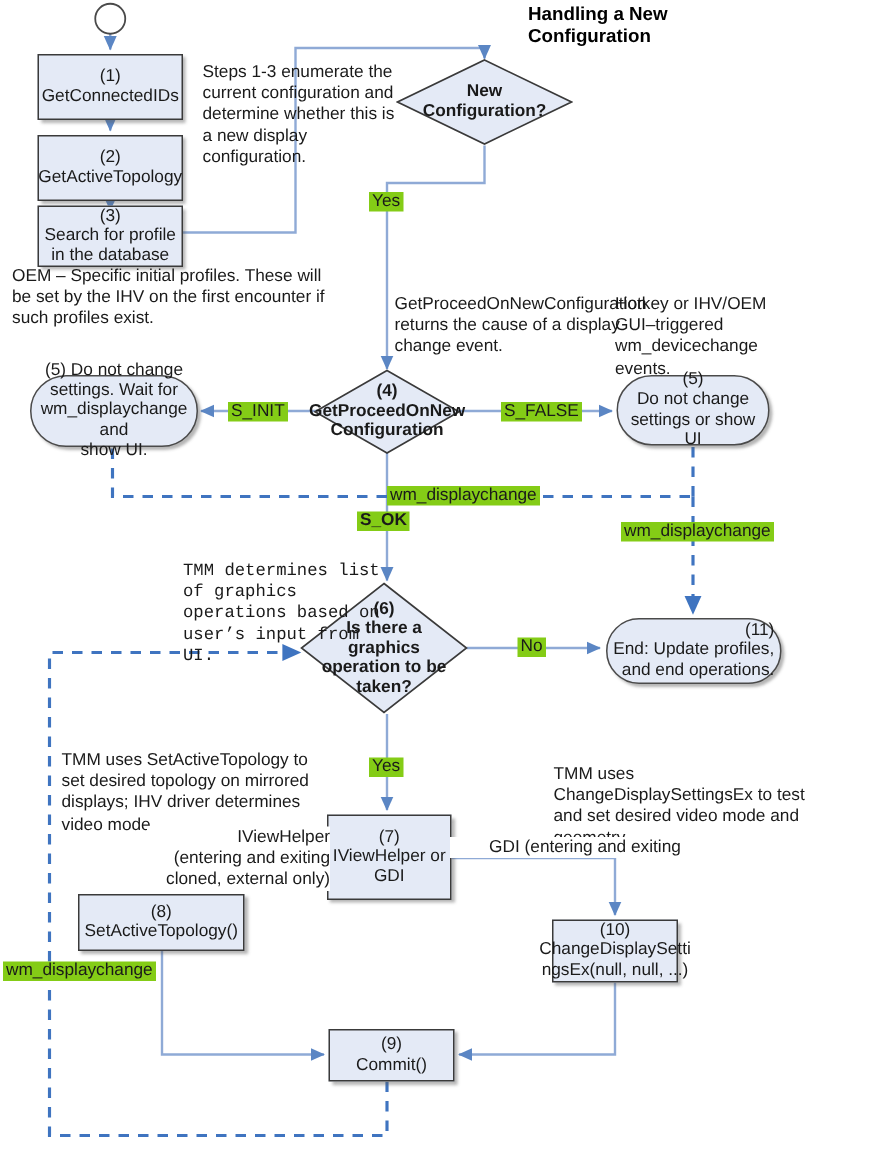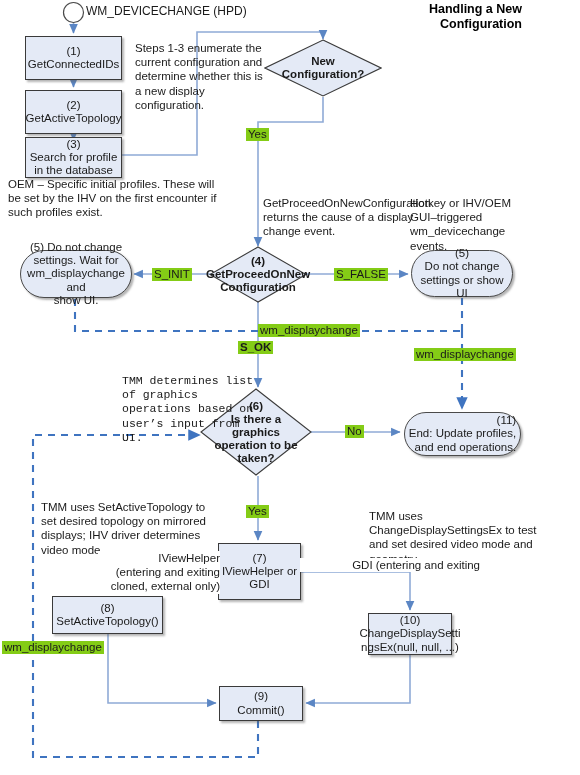--- a/index.html
+++ b/index.html
@@ -15,21 +15,21 @@
   .node.proc{border-radius:0;}
   .node span{display:block;padding:0 2px;}
   .dec{position:absolute;display:flex;align-items:center;justify-content:center;
        text-align:center;font-size:11.5px;line-height:13px;font-weight:bold;}
   .dec .shape{position:absolute;left:0;top:0;width:100%;height:100%;}
   .dec .txt{position:relative;z-index:2;padding:0 6px;}
   .note{position:absolute;font-size:11.5px;line-height:14.2px;color:#1a1a1a;}
   .elbl{position:absolute;font-size:11.5px;line-height:13px;background:#84cc16;
         padding:0 2px;color:#1a1a1a;}
   .title{position:absolute;font-size:12.5px;font-weight:bold;line-height:15px;
-         text-align:right;color:#000;}
+         text-align:left;color:#000;}
   .startlbl{position:absolute;font-size:12px;line-height:14px;color:#1a1a1a;}
   .ctr{text-align:center;}
 </style>
 </head>
 <body>
 
 <div id="canvas">
 
   <svg class="layer" viewBox="0 0 580 775">
     <defs>
@@ -88,21 +88,20 @@
   </svg>
 
   <div class="title" style="left:352px;top:2px;width:170px;">
     <div>Handling a New</div>
     <div>Configuration</div>
   </div>
 
   <svg class="layer" style="z-index:3;">
     <circle cx="73.5" cy="12.5" r="10" fill="#ffffff" stroke="#4a4a4a" stroke-width="1.2"></circle>
   </svg>
-  <div class="startlbl" style="left:86px;top:4px;">WM_DEVICECHANGE (HPD)</div>
 
   <div class="node proc" style="left:25px;top:36px;width:97px;height:44px;">
     <div>
       <span>(1)</span>
       <span>GetConnectedIDs</span>
     </div>
   </div>
 
   <div class="node proc" style="left:25px;top:90px;width:97px;height:44px;">
     <div>
@@ -241,17 +240,17 @@
   <div class="elbl" style="left:246px;top:505px;">Yes</div>
 
   <div style="position:absolute;left:98px;top:551px;width:122px;font-size:11.5px;
               line-height:14.2px;text-align:right;background:#ffffff;">
     <div>IViewHelper</div>
     <div>(entering and exiting</div>
     <div>cloned, external only)</div>
   </div>
 
   <div style="position:absolute;left:300px;top:558px;width:180px;font-size:11.5px;
-              line-height:14.2px;text-align:right;background:#ffffff;">
+              line-height:14.2px;text-align:center;background:#ffffff;">
     <div>GDI (entering and exiting</div>
   </div>
 
 </div>
 
 </body></html>

